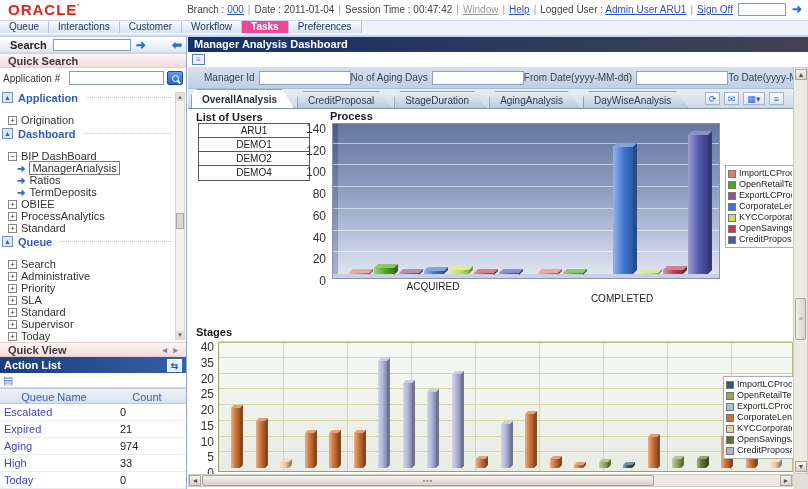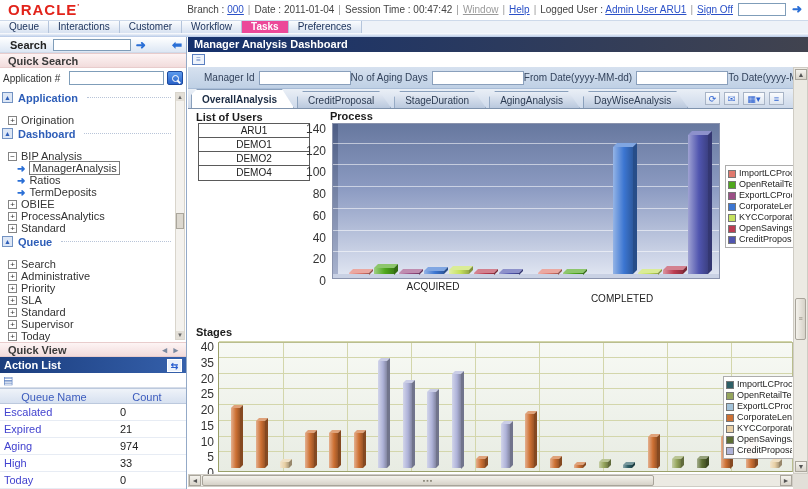--- a/index.html
+++ b/index.html
@@ -221,21 +221,21 @@
           <span class="tlbl">Origination</span>
         </div>
         <div class="sec">
           <span class="secicon">▲</span>
           <span class="slbl">Dashboard</span>
           <span class="dots"></span>
         </div>
         <div class="tspacer"></div>
         <div class="titem">
           <span class="pm">−</span>
-          <span class="tlbl">BIP Analysis</span>
+          <span class="tlbl">BIP DashBoard</span>
         </div>
         <div class="titem leaf selected">
           <span class="arrow-ic">➜</span>
           <span class="tlbl">ManagerAnalysis</span>
         </div>
         <div class="titem leaf">
           <span class="arrow-ic">➜</span>
           <span class="tlbl">Ratios</span>
         </div>
         <div class="titem leaf">

